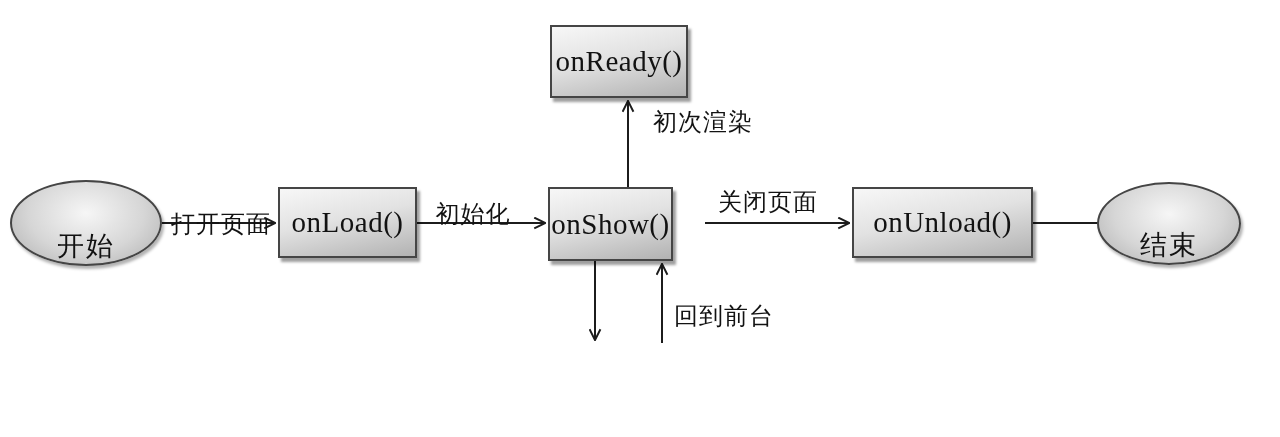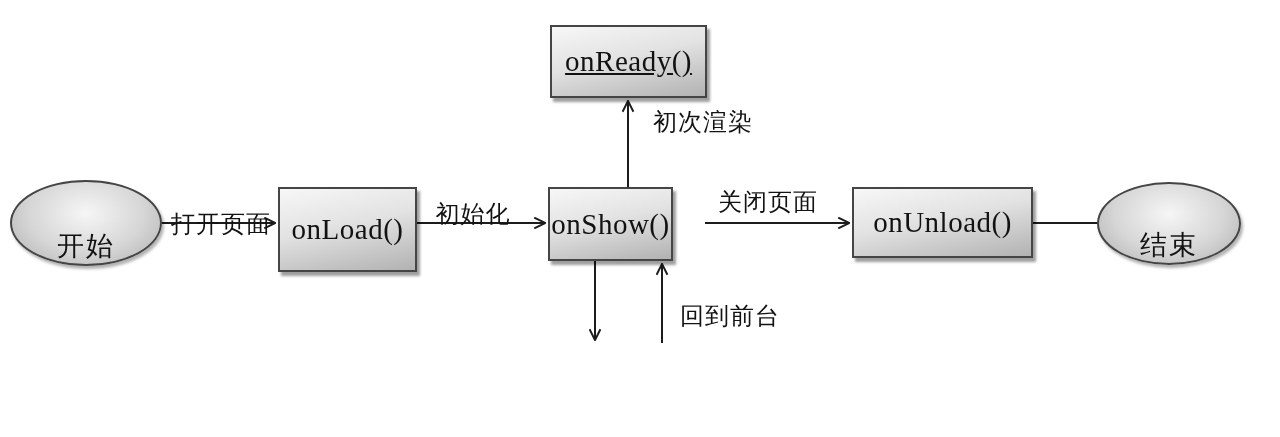--- a/index.html
+++ b/index.html
@@ -34,36 +34,36 @@
     font-size:29px;letter-spacing:0.5px;
   }
   .ellipse{
     border:2.5px solid var(--node-border);
     border-radius:50%;
     background:radial-gradient(ellipse at 50% 38%,var(--ellipse-light) 0%,#d6d6d6 55%,var(--ellipse-dark) 100%);
     box-shadow:2px 3px 3px rgba(0,0,0,0.30);
     font-size:27px;letter-spacing:2px;align-items:flex-end;
   }
   .node-start{left:10px;top:180px;width:152px;height:86px;}
-  .node-onload{left:278px;top:187px;width:139px;height:85px;}
+  .node-onload{left:278px;top:187px;width:139px;height:71px;}
   .node-onshow{left:548px;top:187px;width:125px;height:74px;}
-  .node-onready{left:550px;top:25px;width:157px;height:73px;text-decoration:underline;}
+  .node-onready{left:550px;top:25px;width:138px;height:73px;}
   .node-onunload{left:852px;top:187px;width:181px;height:71px;}
   .node-onhide{left:552px;top:343px;width:155px;height:75px;}
   .node-end{left:1097px;top:182px;width:144px;height:83px;}
   .edge-label{
     position:absolute;color:var(--text);font-size:24px;text-align:center;
     white-space:nowrap;letter-spacing:1px;
   }
   .lbl-open-page{left:160px;top:185px;width:122px;margin-top:23px;}
   .lbl-initialize{left:423px;top:198px;width:100px;}
   .lbl-first-render{left:645px;top:106px;width:116px;}
   .lbl-close-page{left:710px;top:186px;width:116px;}
   .lbl-enter-background{left:466px;top:292px;width:110px;}
-  .lbl-back-to-foreground{left:668px;top:300px;width:112px;text-align:right;}
+  .lbl-back-to-foreground{left:668px;top:300px;width:112px;}
   .edge-line{stroke:var(--arrow);stroke-width:2;fill:none;}
   .arrowhead-path{stroke:var(--arrow);stroke-width:1.8;fill:none;}
 </style>
 </head>
 <body>
 
 <div class="canvas">
 
   <svg class="edge-layer" width="1280" height="437" viewBox="0 0 1280 437" xmlns="http://www.w3.org/2000/svg">
     <defs>

